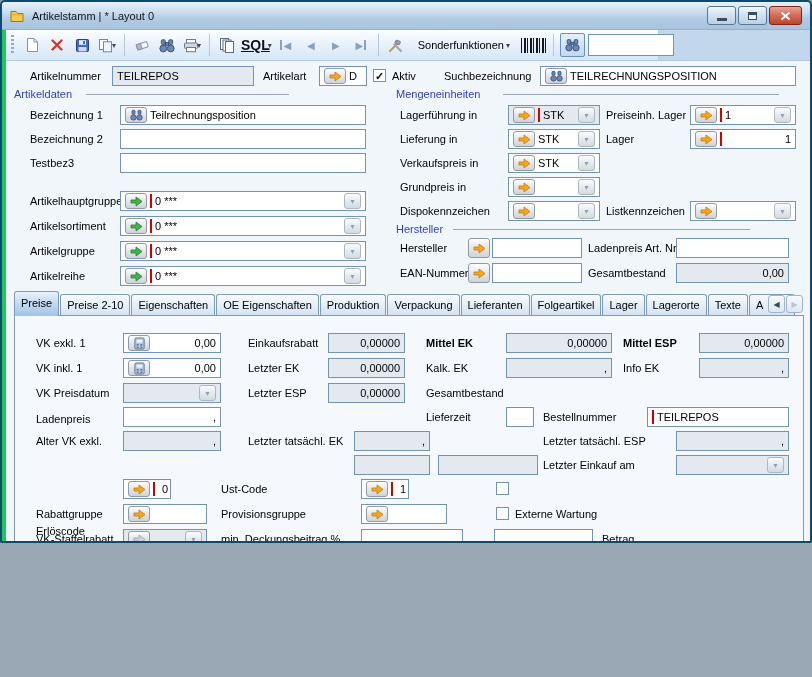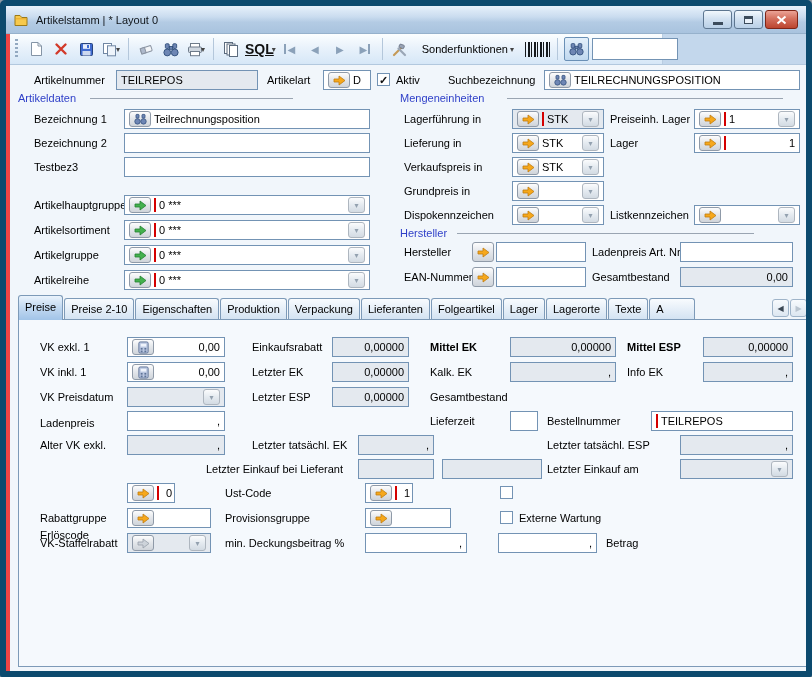--- a/index.html
+++ b/index.html
@@ -1,20 +1,20 @@
 <!DOCTYPE html>
 <html><head>
 <meta charset="utf-8">
 <style>
   * { box-sizing: border-box; margin:0; padding:0; }
   html,body { background:#9aa7b5; }
   body { font-family:"Liberation Sans", sans-serif; font-size:11px; color:#000; }
 
-  .window { position:relative; width:812px; height:677px; background:#ef4444;
-            border:6px solid #0c4a6e; border-radius:5px 5px 2px 2px; overflow:hidden;
+  .window { position:relative; width:812px; height:543px; background:#22c55e;
+            border:2px solid #0c4a6e; border-radius:5px 5px 2px 2px; overflow:hidden;
             box-shadow:0 2px 8px rgba(0,0,0,.4); }
 
   
   .titlebar { position:absolute; left:0; top:0; right:0; height:28px;
               background:linear-gradient(#e7f1fb,#cadcef 40%,#b3cbe4 60%,#a9c3de);
               border-bottom:1px solid #96b1cc; display:flex; align-items:center; }
   .title-text { margin-left:7px; color:#10151a; }
   .app-icon { margin-left:7px; width:16px; height:16px; flex:none; }
   .win-btns { position:absolute; right:8px; top:4px; display:flex; gap:2px; }
   .win-btn { width:29px; height:19px; border:1px solid #5d7690; border-radius:3px;
@@ -473,20 +473,21 @@
       </div>
     <span class="lbl" style="left:582px;top:202px;">Gesamtbestand</span>
     <div class="fld ro r" style="left:670px;top:202px;width:113px;">
         <span class="txt">0,00</span>
       </div>
 
     <div class="tabs">
       <div class="tab active"><span>Preise</span></div>
       <div class="tab"><span>Preise 2-10</span></div>
       <div class="tab"><span>Eigenschaften</span></div>
+      <div class="tab"><span>OE Eigenschaften</span></div>
       <div class="tab"><span>Produktion</span></div>
       <div class="tab"><span>Verpackung</span></div>
       <div class="tab"><span>Lieferanten</span></div>
       <div class="tab"><span>Folgeartikel</span></div>
       <div class="tab"><span>Lager</span></div>
       <div class="tab"><span>Lagerorte</span></div>
       <div class="tab"><span>Texte</span></div>
       <div class="tab" style="width:46px;"><span>A</span></div>
     </div>
     <div class="tsb" style="left:762px;top:234px;color:#3b4754;">
@@ -589,21 +590,20 @@
       </div>
     <span class="lbl" style="left:242px;top:370px;">Letzter tatsächl. EK</span>
     <div class="fld ro r" style="left:348px;top:370px;width:76px;">
         <span class="txt">,</span>
       </div>
     <span class="lbl" style="left:537px;top:370px;">Letzter tatsächl. ESP</span>
     <div class="fld ro r" style="left:670px;top:370px;width:113px;">
         <span class="txt">,</span>
       </div>
 
-    <span class="lbl" style="left:196px;top:394px;">Letzter Einkauf bei Lieferant</span>
     <div class="fld ro" style="left:348px;top:394px;width:76px;">
         <span class="txt"></span>
       </div>
     <div class="fld ro" style="left:432px;top:394px;width:100px;">
         <span class="txt"></span>
       </div>
     <span class="lbl" style="left:537px;top:394px;">Letzter Einkauf am</span>
     <div class="fld ro" style="left:670px;top:394px;width:113px;">
       <span class="txt"></span>
       <span class="dd">

